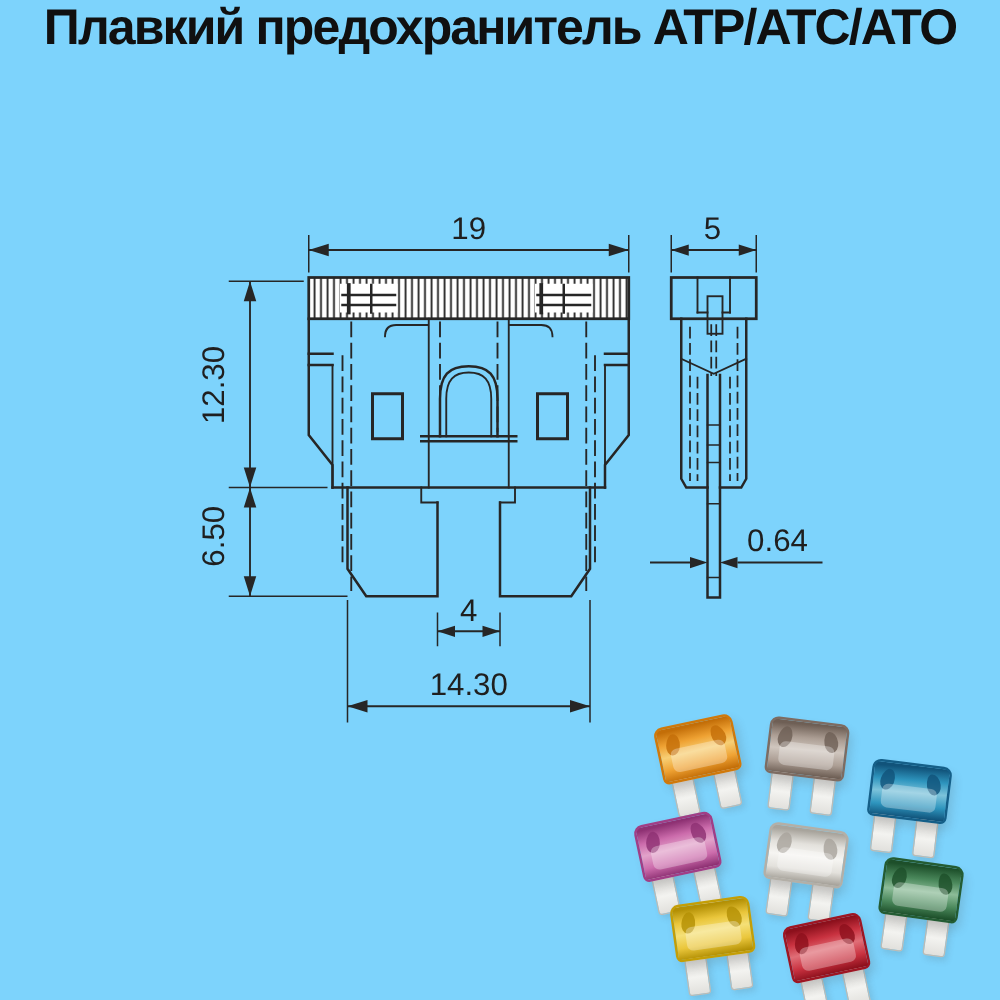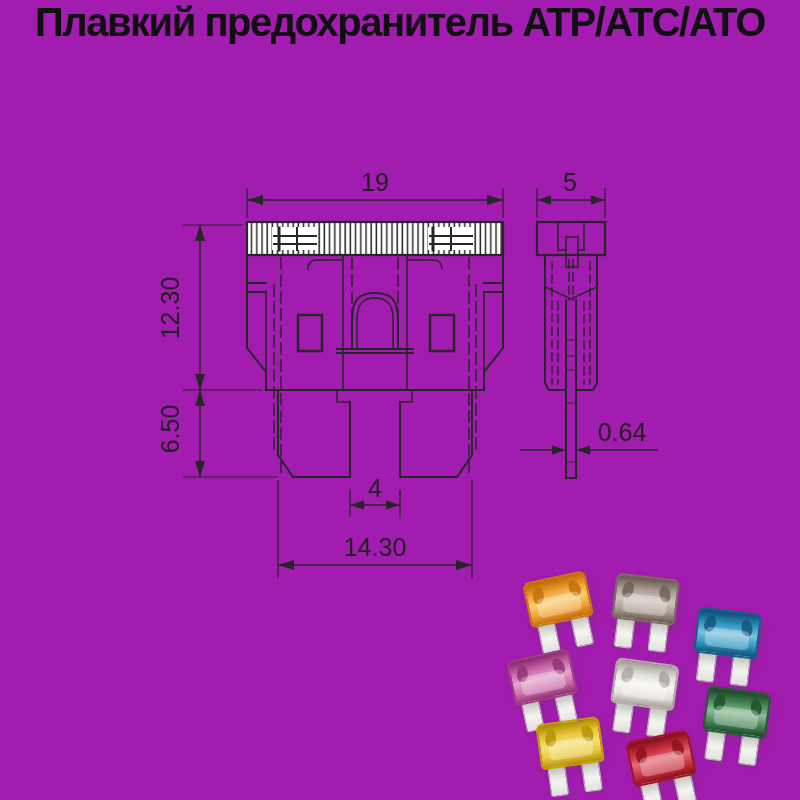--- a/index.html
+++ b/index.html
@@ -1,17 +1,17 @@
 <!DOCTYPE html>
 <html><head>
 <meta charset="utf-8">
 <style>
   html,body { margin:0; padding:0; background:#ffffff; }
   #screen {
-    position:relative; width:800px; height:800px; background:#a21caf;
+    position:relative; width:800px; height:800px; background:#7dd3fc;
     overflow:hidden; font-family:"Liberation Sans", sans-serif;
   }
   .title {
     position:absolute; top:0; left:0; width:100%; text-align:center;
     font-size:40px; font-weight:bold; letter-spacing:-1.5px; color:#101010;
     white-space:nowrap;
   }
   svg.drawing { position:absolute; left:0; top:0; }
   svg.drawing text {
     font-family:"Liberation Sans", sans-serif;

